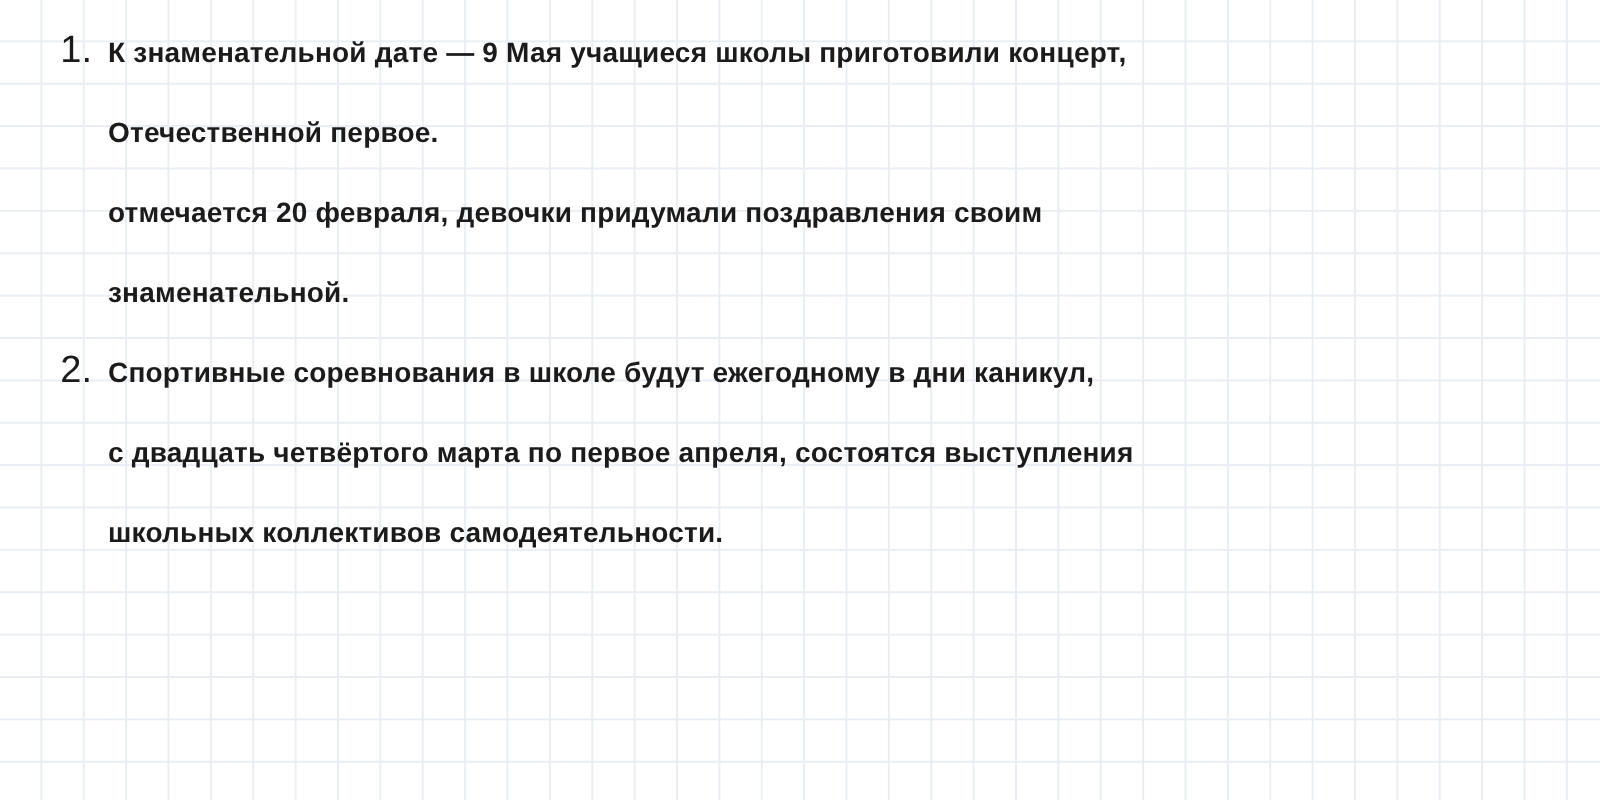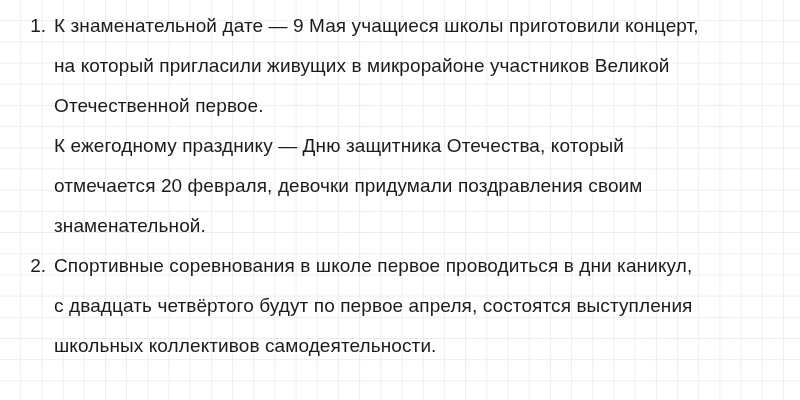--- a/index.html
+++ b/index.html
@@ -45,55 +45,54 @@
     position: absolute;
     left: 0;
     top: 0;
     width: 28px;
     text-align: right;
     font-size: 19px;
     line-height: 40px;
     color: #1b1b1b;
   }
   .para {
-    font-size: 19px;
+    font-size: 14px;
     line-height: 40px;
     color: #1b1b1b;
     letter-spacing: 0.1px;
     white-space: nowrap;
+    font-weight: bold;
   }
   .para.wrapline {
     display: block;
   }
 </style>
 </head>
 <body>
 
 <div id="page">
   <div class="content">
     <ol class="items">
 
       <li class="item">
         <span class="marker">1.</span>
         <div>
           <span class="para wrapline">К знаменательной дате — 9 Мая учащиеся школы приготовили концерт,</span>
-          <span class="para wrapline">на который пригласили живущих в микрорайоне участников Великой</span>
           <span class="para wrapline">Отечественной первое.</span>
         </div>
         <div>
-          <span class="para wrapline">К ежегодному празднику — Дню защитника Отечества, который</span>
           <span class="para wrapline">отмечается 20 февраля, девочки придумали поздравления своим</span>
           <span class="para wrapline">знаменательной.</span>
         </div>
       </li>
 
       <li class="item">
         <span class="marker">2.</span>
         <div>
-          <span class="para wrapline">Спортивные соревнования в школе первое проводиться в дни каникул,</span>
-          <span class="para wrapline">с двадцать четвёртого будут по первое апреля, состоятся выступления</span>
+          <span class="para wrapline">Спортивные соревнования в школе будут ежегодному в дни каникул,</span>
+          <span class="para wrapline">с двадцать четвёртого марта по первое апреля, состоятся выступления</span>
           <span class="para wrapline">школьных коллективов самодеятельности.</span>
         </div>
       </li>
 
     </ol>
   </div>
 </div>
 
 </body></html>

